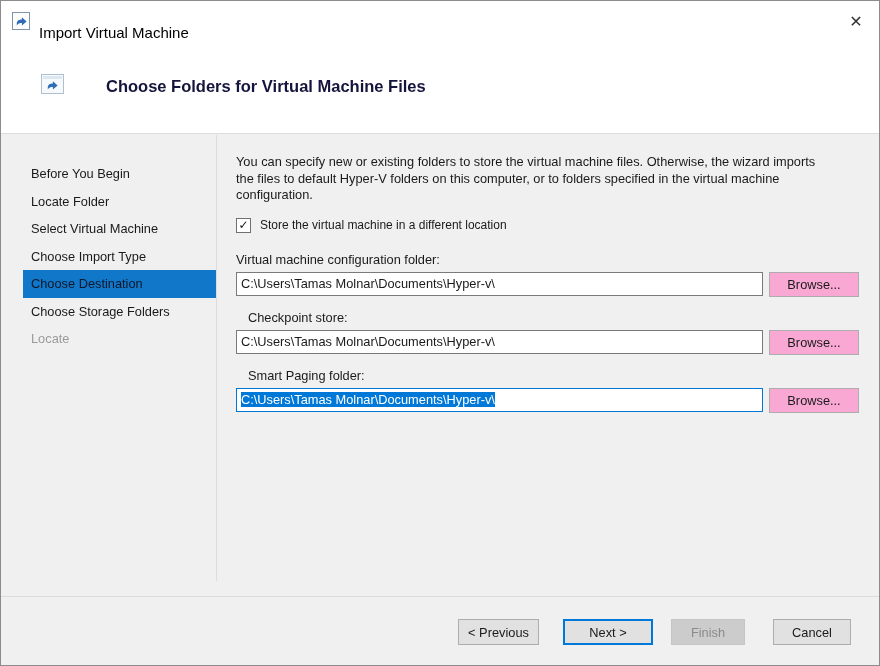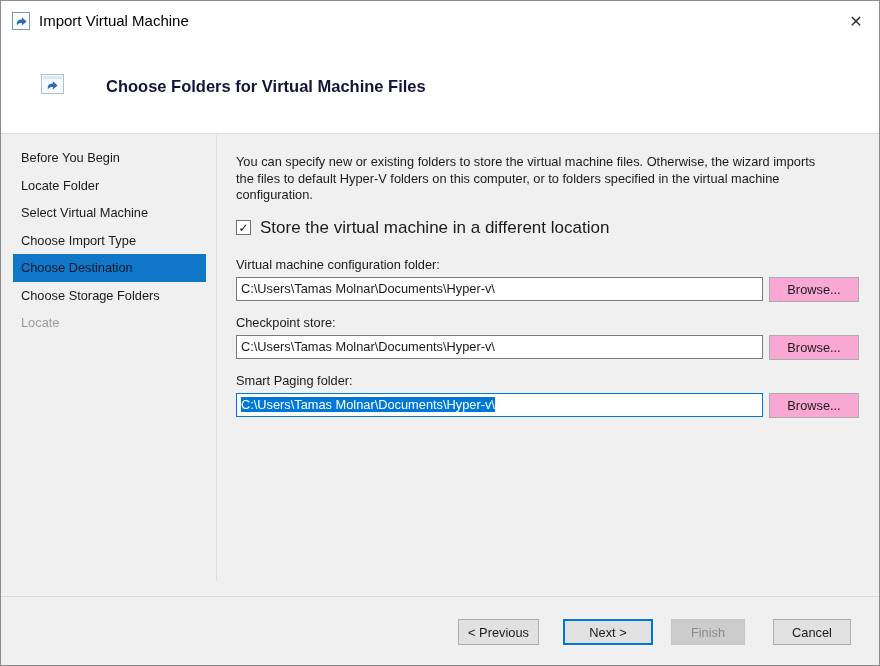--- a/index.html
+++ b/index.html
@@ -14,74 +14,74 @@
     position:absolute; left:0; top:0; width:100%; height:133px;
     background:#ffffff; border-bottom:1px solid #dcdcdc;
   }
   .titlebar { position:absolute; left:0; top:0; width:100%; height:40px; background:#ffffff; }
   .titlebar-icon {
     position:absolute; left:11px; top:11px; width:18px; height:18px;
     border:1px solid #7f95ab; background:#fdfdfd;
     display:flex; align-items:center; justify-content:center;
   }
   .titlebar-title {
-    position:absolute; left:38px; top:0; height:40px; line-height:40px;
+    position:absolute; left:38px; top:12px; height:40px; line-height:40px;
     font-size:15px; color:#000000;
   }
   .close-btn {
     position:absolute; right:0; top:0; width:46px; height:40px;
     display:flex; align-items:center; justify-content:center;
     font-size:16px; color:#333; cursor:default;
   }
   .header-icon {
     position:absolute; left:40px; top:73px; width:23px; height:20px;
     border:1px solid #aebfd0; background:#f7fafd;
     display:flex; align-items:center; justify-content:center;
   }
   .header-icon .bar { position:absolute; top:1px; left:1px; right:1px; height:3px; background:#dde7f2; }
   .header-title {
     position:absolute; left:105px; top:76px;
     font-size:16.5px; font-weight:bold; color:#14143c;
   }
   
-  .sidebar { position:absolute; left:2px; top:134px; width:215px; padding-top:9px; }
+  .sidebar { position:absolute; left:12px; top:134px; width:215px; padding-top:25px; }
   .side-item {
     height:27.5px; line-height:27.5px; padding-left:18px;
     font-size:12.8px; color:#1a1a1a; white-space:nowrap; cursor:default;
   }
   .side-item.active {
     margin-left:10px; margin-right:12px; padding-left:8px;
     background:#1177c9; color:#0f172a;
   }
   .side-item.disabled { color:#9b9b9b; }
   .v-divider { position:absolute; left:215px; top:134px; width:1px; height:446px; background:#dcdcdc; }
   
   .content { position:absolute; left:235px; top:134px; width:623px; padding-top:19px; }
   .description { font-size:12.8px; line-height:16.5px; max-width:596px; color:#1a1a1a; }
   .checkbox-row { margin-top:14px; display:flex; align-items:center; }
   .checkbox {
     width:15px; height:15px; border:1px solid #707070; background:#ffffff;
     display:flex; align-items:center; justify-content:center;
     font-size:12px; line-height:1; color:#111; flex:0 0 auto;
   }
-  .checkbox-label { margin-left:9px; font-size:17px; }
+  .checkbox-label { margin-left:9px; font-size:12px; }
   .field-label { margin-top:19px; font-size:12.8px; }
   .field-row { margin-top:5px; display:flex; align-items:flex-start; }
   .textbox {
     flex:1 1 auto; height:24px; background:#ffffff; border:1px solid #7a7a7a;
     padding:0 4px; font-size:12.8px; line-height:22px; white-space:nowrap; overflow:hidden;
   }
   .textbox.focused { border:1px solid #0078d7; }
   .textbox .sel { background:#0078d7; color:#ffffff; }
   .browse-btn {
     flex:0 0 auto; width:90px; height:25px; margin-left:6px;
     background:#f9a8d4; border:1px solid #adadad;
     font-size:12.8px; text-align:center; line-height:23px; cursor:default;
   }
-  .fl2 { margin-top:13px; }
+  .fl2 { margin-top:13px;margin-left:12px; }
   
   .footer-divider { position:absolute; left:0; top:595px; width:100%; height:1px; background:#dcdcdc; }
   .footer {
     position:absolute; left:0; top:596px; width:100%; height:70px;
     background:#f0f0f0; display:flex; justify-content:flex-end; align-items:flex-start;
     padding-top:22px; padding-right:28px;
   }
   .btn {
     height:26px; background:#e1e1e1; border:1px solid #adadad;
     font-size:12.8px; font-family:inherit; text-align:center; cursor:default; color:#1a1a1a;

